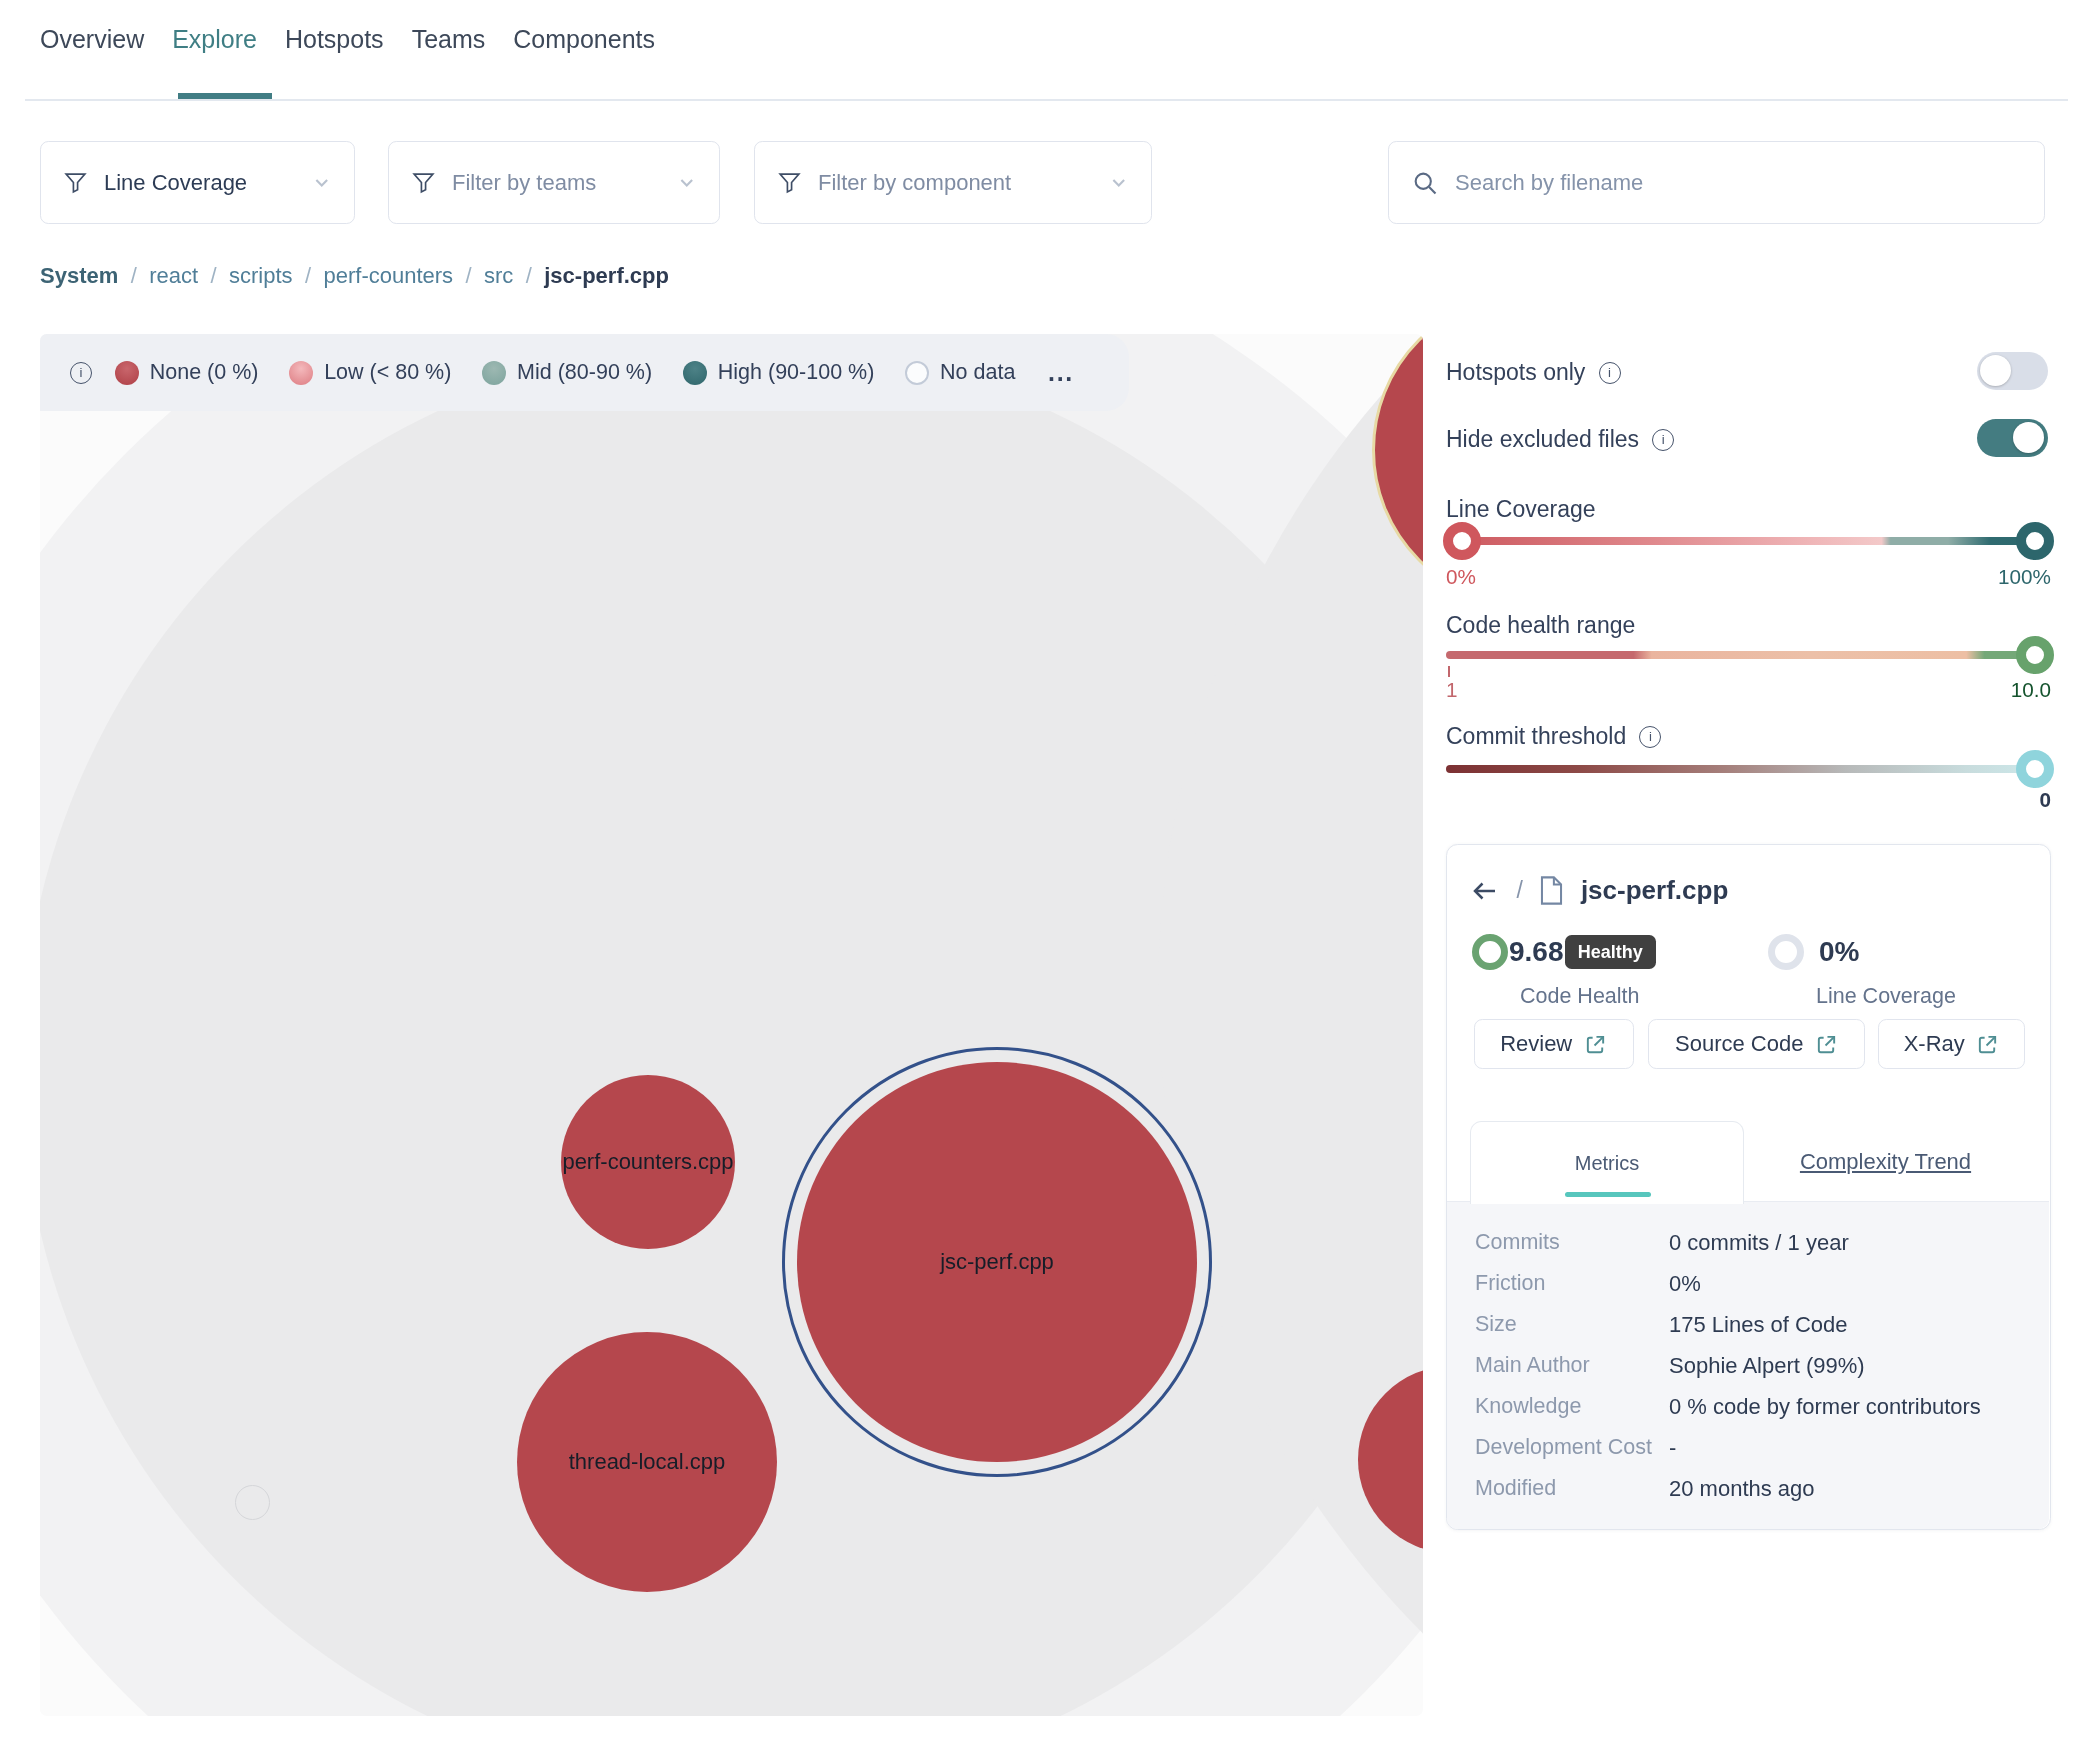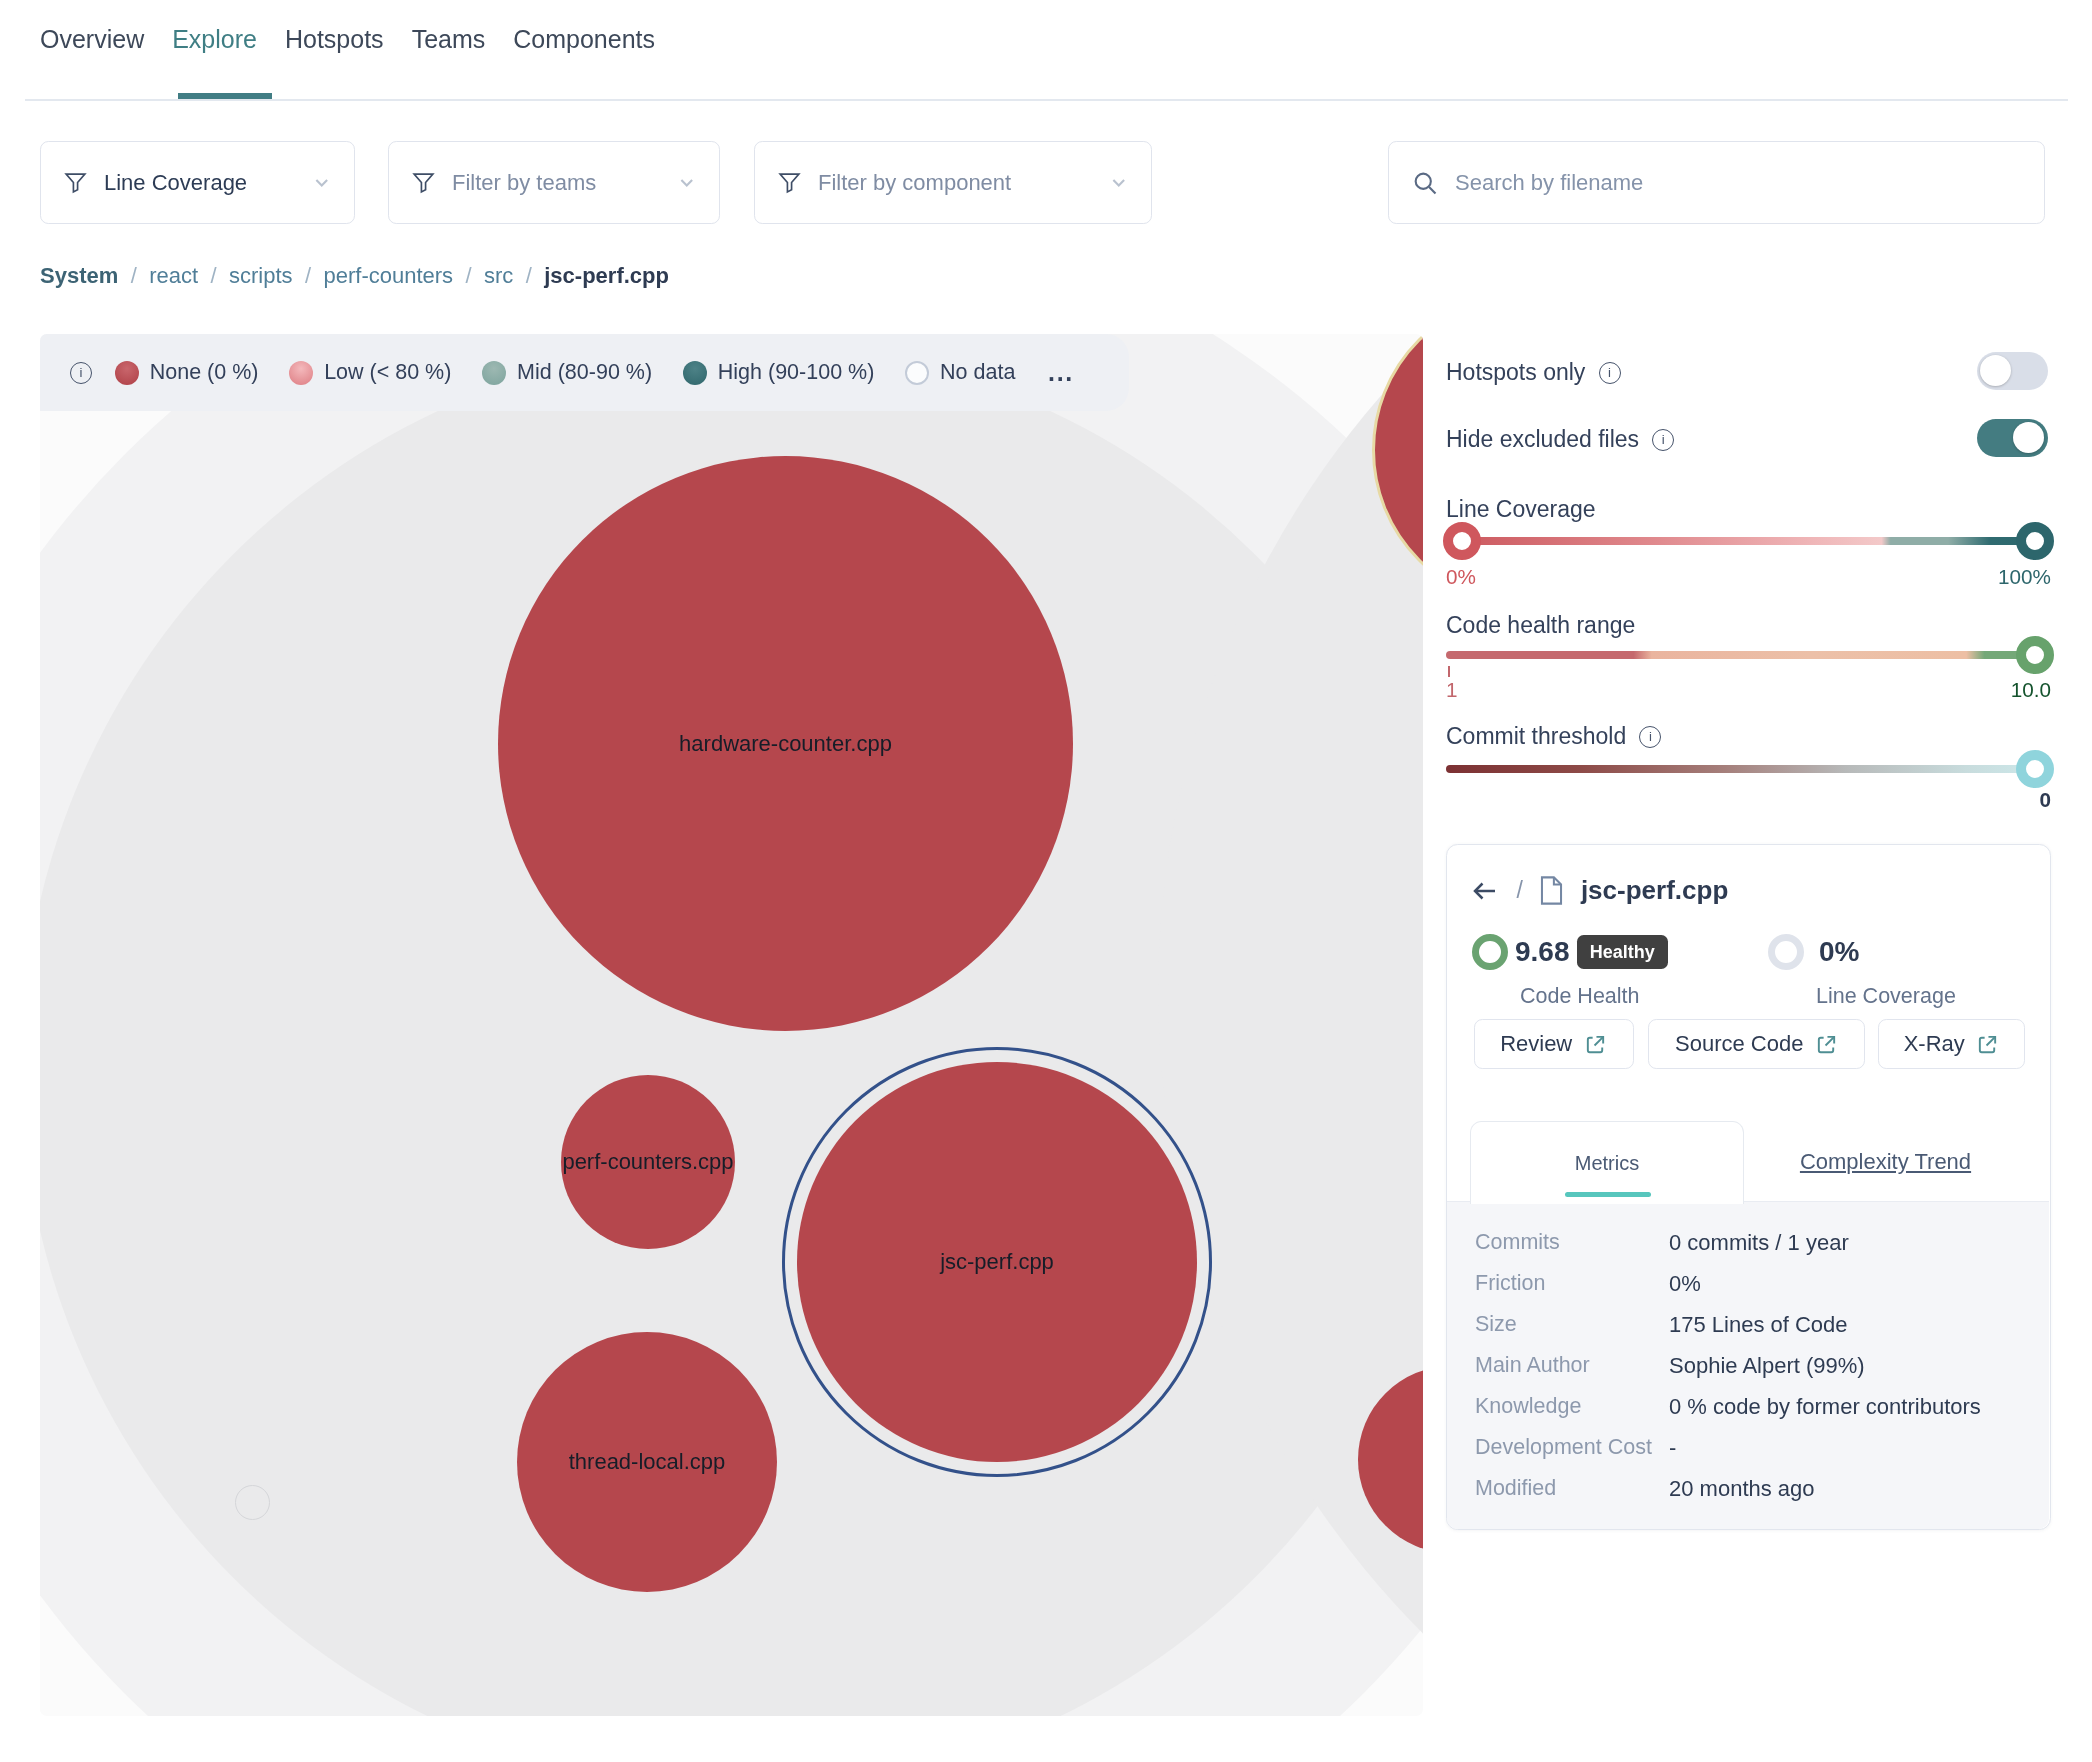--- a/index.html
+++ b/index.html
@@ -109,21 +109,21 @@
   #card-header { position:absolute; left:23px; top:30px; display:flex; align-items:center; gap:16.5px; }
   #card-title { font-size:26px; font-weight:bold; color:#2e3b52; }
   .hdr-sep { font-size:23px; color:#8795ab; }
   .stat-ring { width:36px; height:36px; border-radius:50%; }
   #ring-health   { border:7.4px solid #6aa371; }
   #ring-coverage { border:7.4px solid #dfe3eb; }
   .stat-value { font-size:28px; font-weight:bold; color:#2e3b52; }
   #badge-healthy { background:#404040; color:#fff; font-size:18px; font-weight:bold; border-radius:6.6px;
                    padding:6.6px 13.2px; }
   .stat-sub { font-size:21.5px; color:#64738c; }
-  #stat-health { position:absolute; left:25px; top:89px; display:flex; align-items:center; gap:7px; }
+  #stat-health { position:absolute; left:25px; top:89px; display:flex; align-items:center; gap:1px; }
   #stat-cov    { position:absolute; left:321px; top:89px; display:flex; align-items:center; gap:15px; }
   #sub-health  { position:absolute; left:73px;  top:139px; }
   #sub-cov     { position:absolute; left:369px; top:139px; }
   .card-btn { position:absolute; top:174px; height:50px; border:1.7px solid #e1e5ee; border-radius:8.3px;
               background:#fff; display:flex; align-items:center; justify-content:center; gap:11.6px;
               font-size:22px; color:#2e3b52; cursor:pointer; }
   #btn-review { left:26.5px;  width:160px; }
   #btn-source { left:201px; width:217px; }
   #btn-xray   { left:431px; width:147px; }
 
@@ -208,23 +208,20 @@
 
   <div id="viz">
     <div class="pkg" id="halo-main"></div>
     <div class="pkg" id="halo-right"></div>
     <div class="pkg" id="pkg-main"></div>
     <div class="pkg" id="pkg-right"></div>
 
     <div class="bubble" id="bubble-tr"></div>
     <div class="bubble" id="bubble-br"></div>
 
-    <div class="bubble" id="bubble-hardware">
-      <span class="bubble-label">hardware-counter.cpp</span>
-    </div>
     <div class="bubble" id="bubble-perf">
       <span class="bubble-label">perf-counters.cpp</span>
     </div>
     <div id="sel-ring"></div>
     <div class="bubble" id="bubble-jsc">
       <span class="bubble-label">jsc-perf.cpp</span>
     </div>
     <div class="bubble" id="bubble-thread">
       <span class="bubble-label">thread-local.cpp</span>
     </div>

